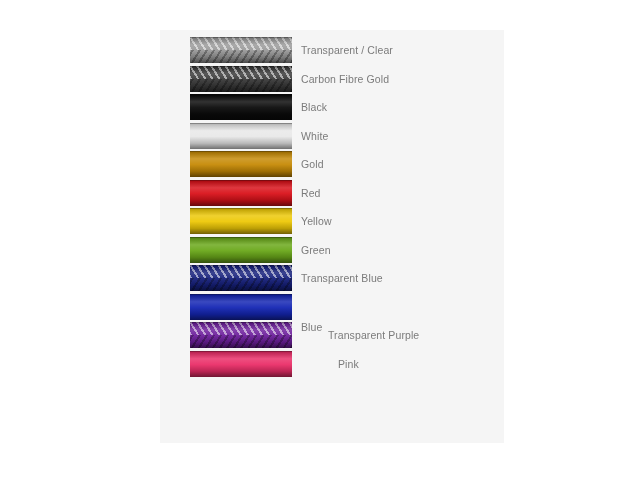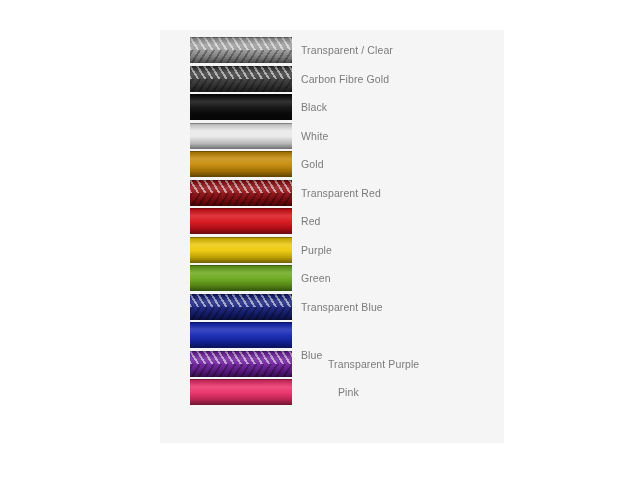--- a/index.html
+++ b/index.html
@@ -119,39 +119,32 @@
           <span class="label" style="color: rgb(123, 123, 123);">White</span>
         </div>
         <div class="option-row">
           <div class="swatch" style="background-color: rgb(198, 138, 6);">
             <span class="weave"></span>
             <span class="shade"></span>
           </div>
           <span class="label" style="color: rgb(123, 123, 123);">Gold</span>
         </div>
         <div class="option-row">
-          <div class="swatch textured strong" style="background-color: rgb(142, 13, 18);">
-            <span class="weave"></span>
-            <span class="shade"></span>
-          </div>
-          <span class="label" style="color: rgb(123, 123, 123);">Transparent Red</span>
-        </div>
-        <div class="option-row">
           <div class="swatch" style="background-color: rgb(217, 18, 26);">
             <span class="weave"></span>
             <span class="shade"></span>
           </div>
           <span class="label" style="color: rgb(123, 123, 123);">Red</span>
         </div>
         <div class="option-row">
           <div class="swatch" style="background-color: rgb(237, 200, 7);">
             <span class="weave"></span>
             <span class="shade"></span>
           </div>
-          <span class="label" style="color: rgb(123, 123, 123);">Purple</span>
+          <span class="label" style="color: rgb(123, 123, 123);">Yellow</span>
         </div>
         <div class="option-row">
           <div class="swatch" style="background-color: rgb(106, 168, 26);">
             <span class="weave"></span>
             <span class="shade"></span>
           </div>
           <span class="label" style="color: rgb(123, 123, 123);">Green</span>
         </div>
         <div class="option-row">
           <div class="swatch textured strong" style="background-color: rgb(22, 32, 124);">

